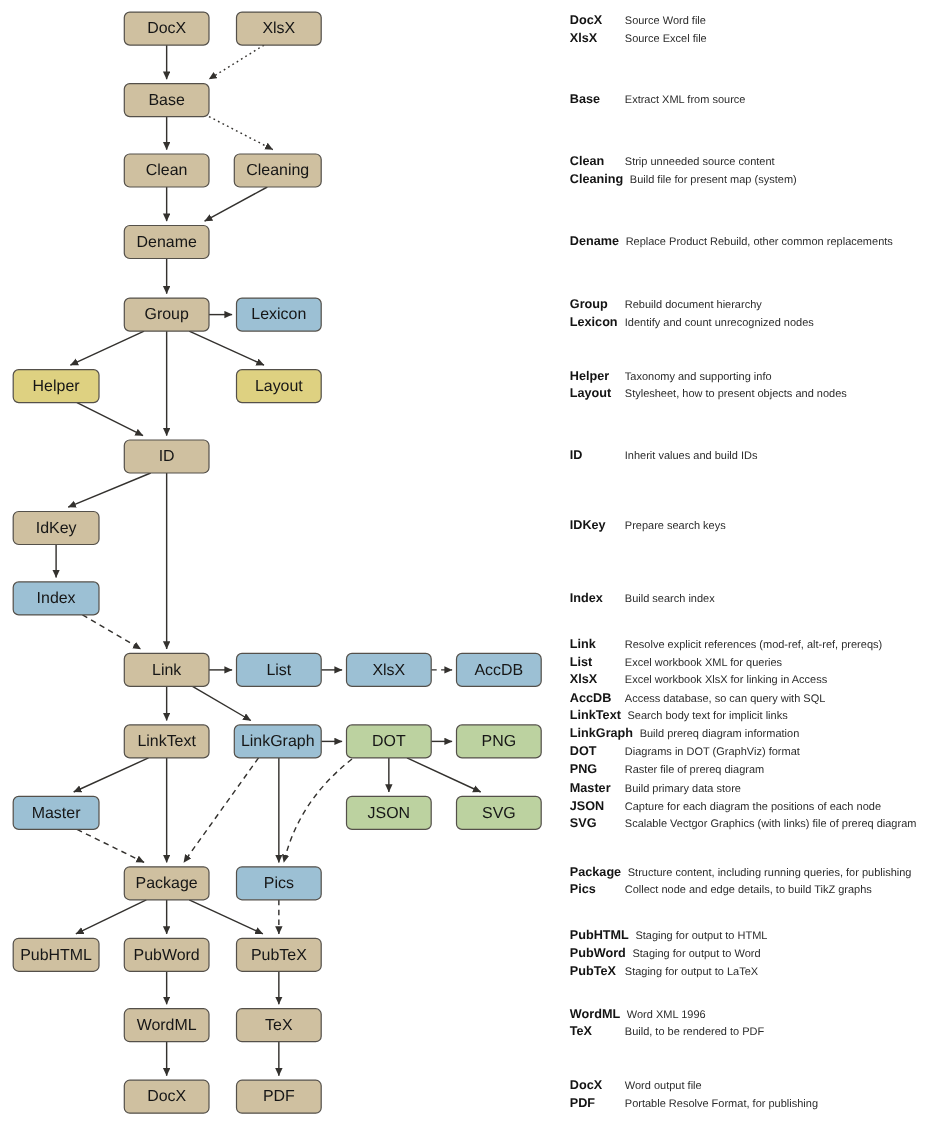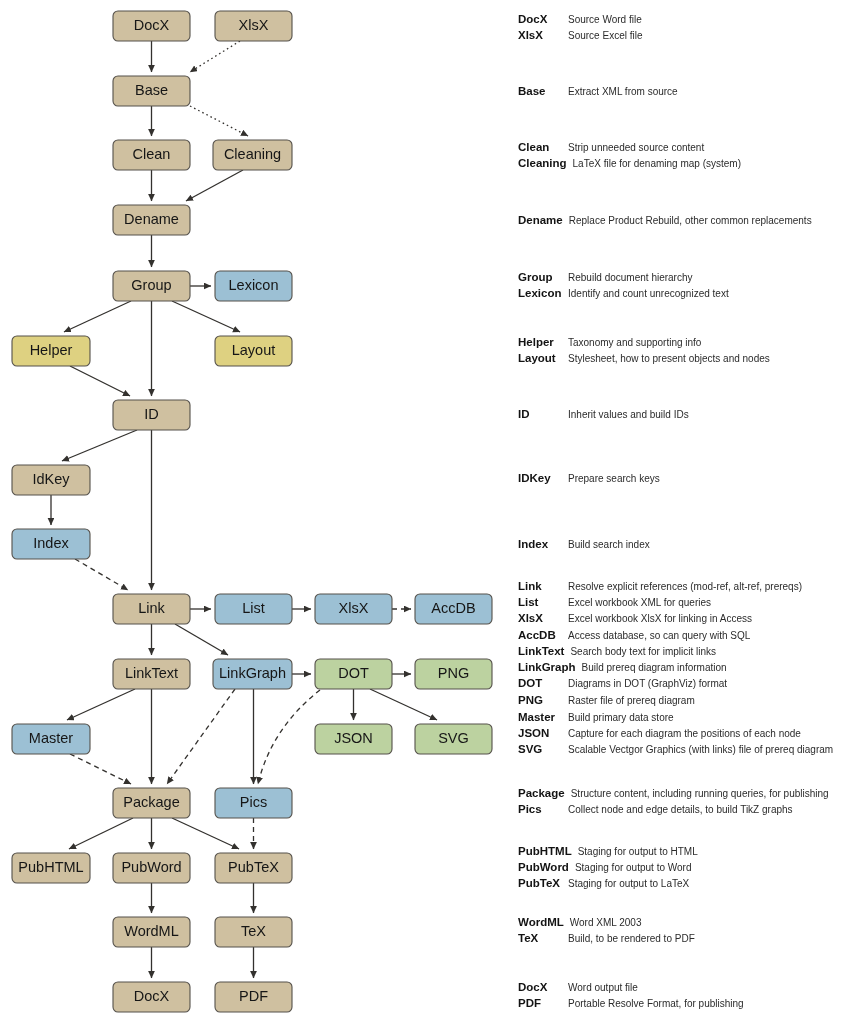--- a/index.html
+++ b/index.html
@@ -287,37 +287,37 @@
           <span class="legend-desc">Extract XML from source</span>
         </div>
       </div>
       <div class="legend-group" style="top: 141px;">
         <div class="legend-row">
           <span class="legend-term">Clean</span>
           <span class="legend-desc">Strip unneeded source content</span>
         </div>
         <div class="legend-row">
           <span class="legend-term">Cleaning</span>
-          <span class="legend-desc">LaTeX file for denaming map (system)</span>
+          <span class="legend-desc">Build file for present map (system)</span>
         </div>
       </div>
       <div class="legend-group" style="top: 214px;">
         <div class="legend-row">
           <span class="legend-term">Dename</span>
           <span class="legend-desc">Replace Product Rebuild, other common replacements</span>
         </div>
       </div>
       <div class="legend-group" style="top: 271px;">
         <div class="legend-row">
           <span class="legend-term">Group</span>
           <span class="legend-desc">Rebuild document hierarchy</span>
         </div>
         <div class="legend-row">
           <span class="legend-term">Lexicon</span>
-          <span class="legend-desc">Identify and count unrecognized text</span>
+          <span class="legend-desc">Identify and count unrecognized nodes</span>
         </div>
       </div>
       <div class="legend-group" style="top: 336px;">
         <div class="legend-row">
           <span class="legend-term">Helper</span>
           <span class="legend-desc">Taxonomy and supporting info</span>
         </div>
         <div class="legend-row">
           <span class="legend-term">Layout</span>
           <span class="legend-desc">Stylesheet, how to present objects and nodes</span>
@@ -411,21 +411,21 @@
           <span class="legend-desc">Staging for output to Word</span>
         </div>
         <div class="legend-row">
           <span class="legend-term">PubTeX</span>
           <span class="legend-desc">Staging for output to LaTeX</span>
         </div>
       </div>
       <div class="legend-group" style="top: 916px;">
         <div class="legend-row">
           <span class="legend-term">WordML</span>
-          <span class="legend-desc">Word XML 2003</span>
+          <span class="legend-desc">Word XML 1996</span>
         </div>
         <div class="legend-row">
           <span class="legend-term">TeX</span>
           <span class="legend-desc">Build, to be rendered to PDF</span>
         </div>
       </div>
       <div class="legend-group" style="top: 981px;">
         <div class="legend-row">
           <span class="legend-term">DocX</span>
           <span class="legend-desc">Word output file</span>

